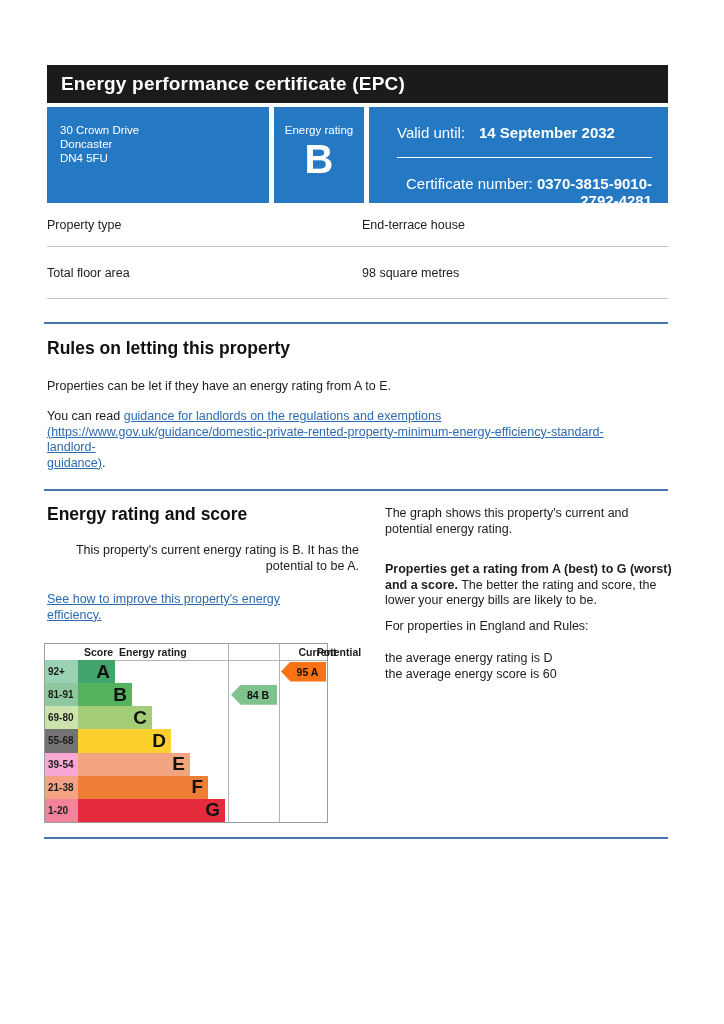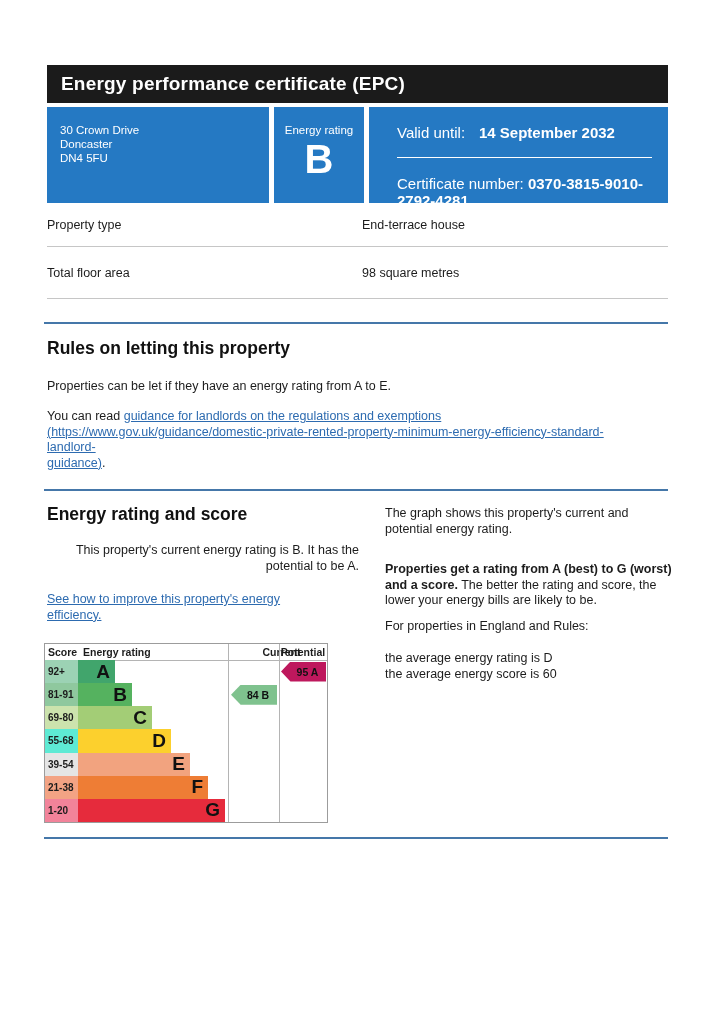--- a/index.html
+++ b/index.html
@@ -23,21 +23,21 @@
     display:flex;gap:5px;
   }
   .blue-box{background:#2579c3;color:#ffffff;box-sizing:border-box;}
   .addr-box{width:222px;padding:16px 0 0 13px;font-size:11.5px;line-height:14px;}
   .rating-box{width:90px;text-align:center;}
   .rating-label{font-size:11.5px;margin-top:17px;}
   .rating-letter{font-size:40px;font-weight:bold;line-height:42px;margin-top:2px;}
   .valid-box{flex:1;padding:17px 16px 0 28px;font-size:15px;}
   .valid-row .vlabel{display:inline-block;width:82px;}
   .white-rule{border-top:1px solid #ffffff;margin-top:16px;}
-  .cert-row{margin-top:17px;}
+  .cert-row{margin-top:17px;text-align:right;}
 
   
   .fact-row{
     left:47px;width:621px;display:flex;align-items:center;
     font-size:12.5px;border-bottom:1px solid #c6c6c6;box-sizing:border-box;
   }
   .fact-row .flabel{width:315px;}
   #fact-0{top:203px;height:44px;}
   #fact-1{top:247px;height:52px;}
 
@@ -48,21 +48,21 @@
   .h2{font-size:17.5px;font-weight:bold;color:#111;}
   .body-text{font-size:12.5px;line-height:15.5px;}
   a.doc-link, .doc-link{color:#2d6bb0;text-decoration:underline;cursor:pointer;}
 
   
   .epc-chart{
     left:44px;top:643px;width:284px;height:180px;background:#ffffff;
     border:1px solid #9c9c9c;box-sizing:border-box;
   }
   .epc-inner{position:relative;width:282px;height:178px;}
-  .chart-head{position:absolute;top:0;height:16px;font-size:10.5px;font-weight:bold;line-height:16px;}
+  .chart-head{position:absolute;top:0;height:16px;font-size:10.5px;font-weight:bold;line-height:16px;margin-left:36px;}
   .head-rule{position:absolute;left:0;right:0;top:16px;height:1px;background:#b4b4b4;}
   .vline{position:absolute;top:0;bottom:0;width:1px;background:#b4b4b4;}
   .band-row{position:relative;width:100%;}
   .score-cell{position:absolute;left:0;top:0;bottom:0;width:33px;
     display:flex;align-items:center;padding-left:3px;box-sizing:border-box;
     font-size:10px;font-weight:bold;}
   .band-bar{position:absolute;left:33px;top:0;bottom:0;
     display:flex;align-items:center;justify-content:flex-end;
     padding-right:5px;box-sizing:border-box;
     font-size:19px;font-weight:bold;color:#111;}
@@ -152,34 +152,34 @@
         </div>
         <div class="band-row" style="height: 23.1429px;">
           <div class="score-cell" style="background: rgb(143, 200, 158);">81-91</div>
           <div class="band-bar" style="background: rgb(85, 178, 95); width: 54px;">B</div>
         </div>
         <div class="band-row" style="height: 23.1429px;">
           <div class="score-cell" style="background: rgb(204, 227, 173);">69-80</div>
           <div class="band-bar" style="background: rgb(163, 205, 118); width: 74px;">C</div>
         </div>
         <div class="band-row" style="height: 23.1429px;">
-          <div class="score-cell" style="background: #5eead4;">55-68</div>
+          <div class="score-cell" style="background: #737373;">55-68</div>
           <div class="band-bar" style="background: rgb(252, 208, 45); width: 93px;">D</div>
         </div>
         <div class="band-row" style="height: 23.1429px;">
-          <div class="score-cell" style="background: #e5e5e5;">39-54</div>
+          <div class="score-cell" style="background: #f9a8d4;">39-54</div>
           <div class="band-bar" style="background: rgb(242, 163, 127); width: 112px;">E</div>
         </div>
         <div class="band-row" style="height: 23.1429px;">
           <div class="score-cell" style="background: rgb(243, 163, 132);">21-38</div>
           <div class="band-bar" style="background: rgb(238, 125, 53); width: 130px;">F</div>
         </div>
         <div class="band-row" style="height: 23.1429px;">
           <div class="score-cell" style="background: rgb(242, 131, 154);">1-20</div>
           <div class="band-bar" style="background: rgb(230, 43, 60); width: 147px;">G</div>
         </div>
       </div>
   <div class="epc-arrow" style="background: rgb(127, 194, 142); left: 186px; width: 46px; top: 40.7143px;">84 B</div>
-      <div class="epc-arrow" style="background: #be185d; left: 236px; width: 45px; top: 17.5714px;">95 A</div>
+      <div class="epc-arrow" style="background: #f97316; left: 236px; width: 45px; top: 17.5714px;">95 A</div>
     </div>
 </div>
 
 <div class="abs blue-line" style="top:837px;"></div>
 
 </body></html>

